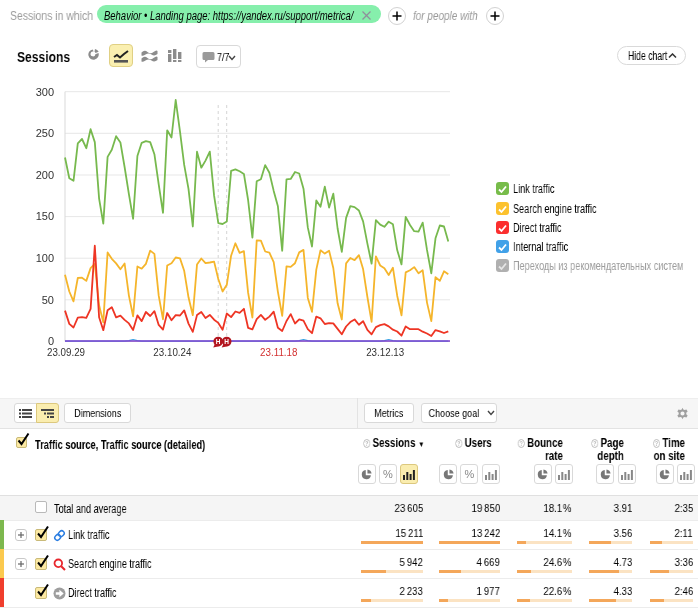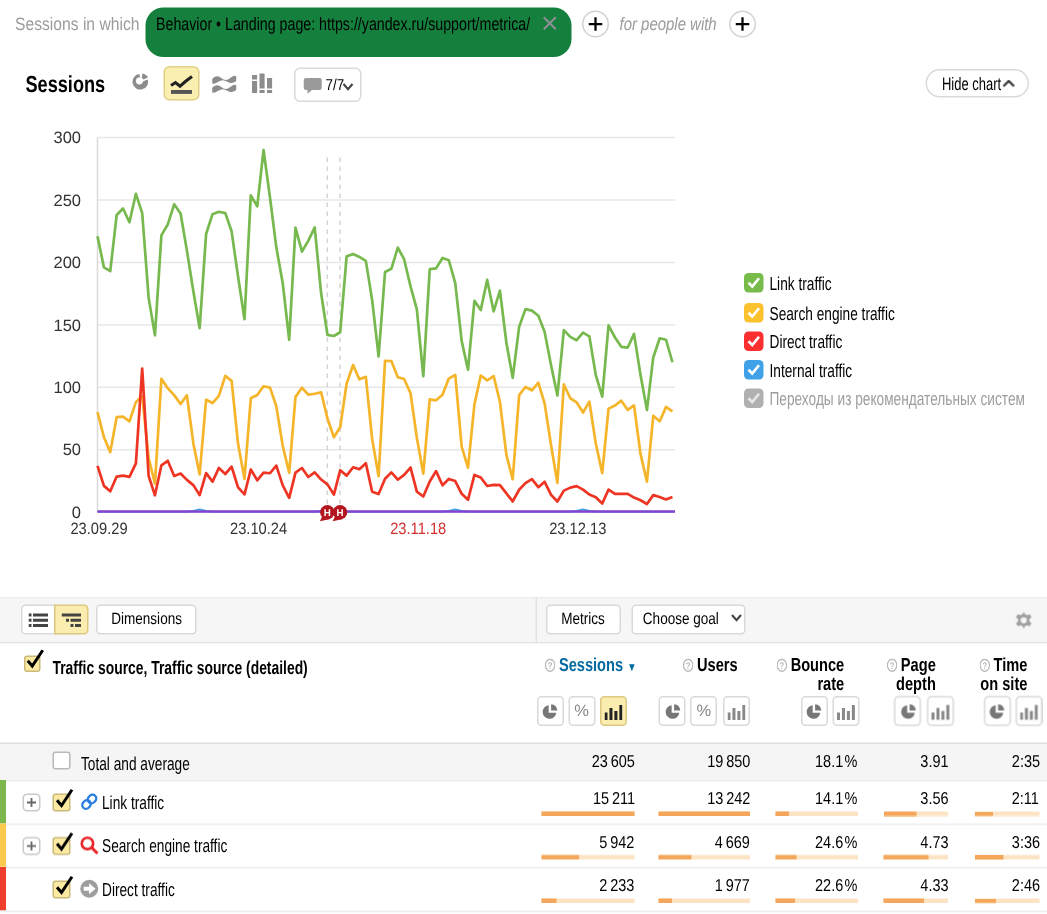--- a/index.html
+++ b/index.html
@@ -8,21 +8,21 @@
 .gray { color:#9b9b9b; }
 .sx { display:inline-block; transform:scaleX(0.73); transform-origin:0 50%; white-space:nowrap; will-change:transform; }
 .btn { position:absolute; background:#fff; border:1px solid #d9d9d9; border-radius:3px; font-size:11px; color:#000; text-align:center; white-space:nowrap; }
 .ybtn { background:#faedaf; border-color:#dcc87e; }
 .num { position:absolute; font-size:11.5px; color:#000; transform:scaleX(0.84); transform-origin:100% 50%; white-space:nowrap; will-change:transform; }
 </style>
 </head>
 <body>
 
 <div class="abs gray" style="left:10px; top:9px; font-size:12px;"><span style="will-change:transform; display:inline-block; transform:scaleX(0.87); transform-origin:0 50%; white-space:nowrap;">Sessions in which</span></div>
-<div class="abs" style="left:97px; top:5px; width:284px; height:33px; background:#15803d; border-radius:12px;">
+<div class="abs" style="left:97px; top:5px; width:284px; height:18px; background:#86efac; border-radius:12px;font-style:italic;">
   <span style="position:absolute; left:7px; top:4px; font-size:12px; color:#000; display:inline-block; transform:scaleX(0.79); transform-origin:0 50%; white-space:nowrap;">Behavior&nbsp;•&nbsp;Landing page: https://yandex.ru/support/metrica/</span>
   <svg style="position:absolute; right:9px; top:5px;" width="11" height="11" viewBox="0 0 11 11">
       <g stroke="#8f8f9b" stroke-width="1.3">
         <line x1="1.5" y1="1.5" x2="9.5" y2="9.5"></line>
         <line x1="9.5" y1="1.5" x2="1.5" y2="9.5"></line>
       </g>
     </svg>
 </div>
 <div class="abs" style="left:388px; top:7px; width:18px; height:18px; border:1px solid #d2d2d2; border-radius:50%;"><svg width="16" height="16" viewBox="0 0 16 16">
       <g stroke="#000" stroke-width="1.5">
@@ -174,21 +174,21 @@
 <svg class="abs" style="left:676px; top:407px;" width="13" height="13" viewBox="0 0 24 24">
     <path d="M12 1.5 l1.5 3.2 a7.7 7.7 0 0 1 2.4 1.0 l3.4 -1.2 2.2 3.8 -2.6 2.4 a7.7 7.7 0 0 1 0 2.6 l2.6 2.4 -2.2 3.8 -3.4 -1.2 a7.7 7.7 0 0 1 -2.4 1.0 L12 22.5 l-1.5 -3.2 a7.7 7.7 0 0 1 -2.4 -1.0 l-3.4 1.2 -2.2 -3.8 2.6 -2.4 a7.7 7.7 0 0 1 0 -2.6 L2.5 8.3 l2.2 -3.8 3.4 1.2 a7.7 7.7 0 0 1 2.4 -1.0 Z M12 8.2 a3.8 3.8 0 1 0 0 7.6 a3.8 3.8 0 0 0 0 -7.6 Z" fill="#a0a0a0" fill-rule="evenodd"></path>
   </svg>
 
 <div class="abs" style="left:0; top:429px; width:698px; height:66px; background:#fff;"></div>
 <div class="abs" style="left:16px; top:437px; width:11px; height:11px; background:#fce9a2; border:1px solid #c9ba79; border-radius:2px;"></div>
 <svg class="abs" style="left:17px; top:431px;" width="13" height="15" viewBox="0 0 13 15">
     <polyline points="1.5,9.5 4.5,13 11.5,2.5" fill="none" stroke="#000" stroke-width="2"></polyline>
   </svg>
 <div class="abs" style="left:35px; top:438px; font-size:12.5px; font-weight:bold; color:#000;"><span style="will-change:transform; display:inline-block; transform:scaleX(0.74); transform-origin:0 50%; white-space:nowrap;">Traffic source, Traffic source (detailed)</span></div>
-<div class="abs" style="right:274px; top:437px; font-size:12.5px; font-weight:bold; color:#0369a1; text-align:right; line-height:13px; white-space:nowrap;"><span style="will-change:transform; display:inline-block; transform:scaleX(0.78); transform-origin:100% 0; text-align:right;"><svg width="9" height="9" viewBox="0 0 9 9" style="vertical-align:-1px; margin-right:3px;">
+<div class="abs" style="right:274px; top:437px; font-size:12.5px; font-weight:bold; color:#000000; text-align:right; line-height:13px; white-space:nowrap;"><span style="will-change:transform; display:inline-block; transform:scaleX(0.78); transform-origin:100% 0; text-align:right;"><svg width="9" height="9" viewBox="0 0 9 9" style="vertical-align:-1px; margin-right:3px;">
         <circle cx="4.5" cy="4.5" r="4" fill="none" stroke="#b9b9b9"></circle>
         <text x="4.5" y="6.8" font-size="6.5" fill="#b9b9b9" text-anchor="middle">?</text>
       </svg>Sessions <span style="font-size:8px;">▼</span></span></div>
 <div class="abs" style="right:206px; top:437px; font-size:12.5px; font-weight:bold; color:#000; text-align:right; line-height:13px; white-space:nowrap;"><span style="will-change:transform; display:inline-block; transform:scaleX(0.78); transform-origin:100% 0; text-align:right;"><svg width="9" height="9" viewBox="0 0 9 9" style="vertical-align:-1px; margin-right:3px;">
         <circle cx="4.5" cy="4.5" r="4" fill="none" stroke="#b9b9b9"></circle>
         <text x="4.5" y="6.8" font-size="6.5" fill="#b9b9b9" text-anchor="middle">?</text>
       </svg>Users</span></div>
 <div class="abs" style="right:135px; top:437px; font-size:12.5px; font-weight:bold; color:#000; text-align:right; line-height:13px; white-space:nowrap;"><span style="will-change:transform; display:inline-block; transform:scaleX(0.78); transform-origin:100% 0; text-align:right;"><svg width="9" height="9" viewBox="0 0 9 9" style="vertical-align:-1px; margin-right:3px;">
         <circle cx="4.5" cy="4.5" r="4" fill="none" stroke="#b9b9b9"></circle>
         <text x="4.5" y="6.8" font-size="6.5" fill="#b9b9b9" text-anchor="middle">?</text>

